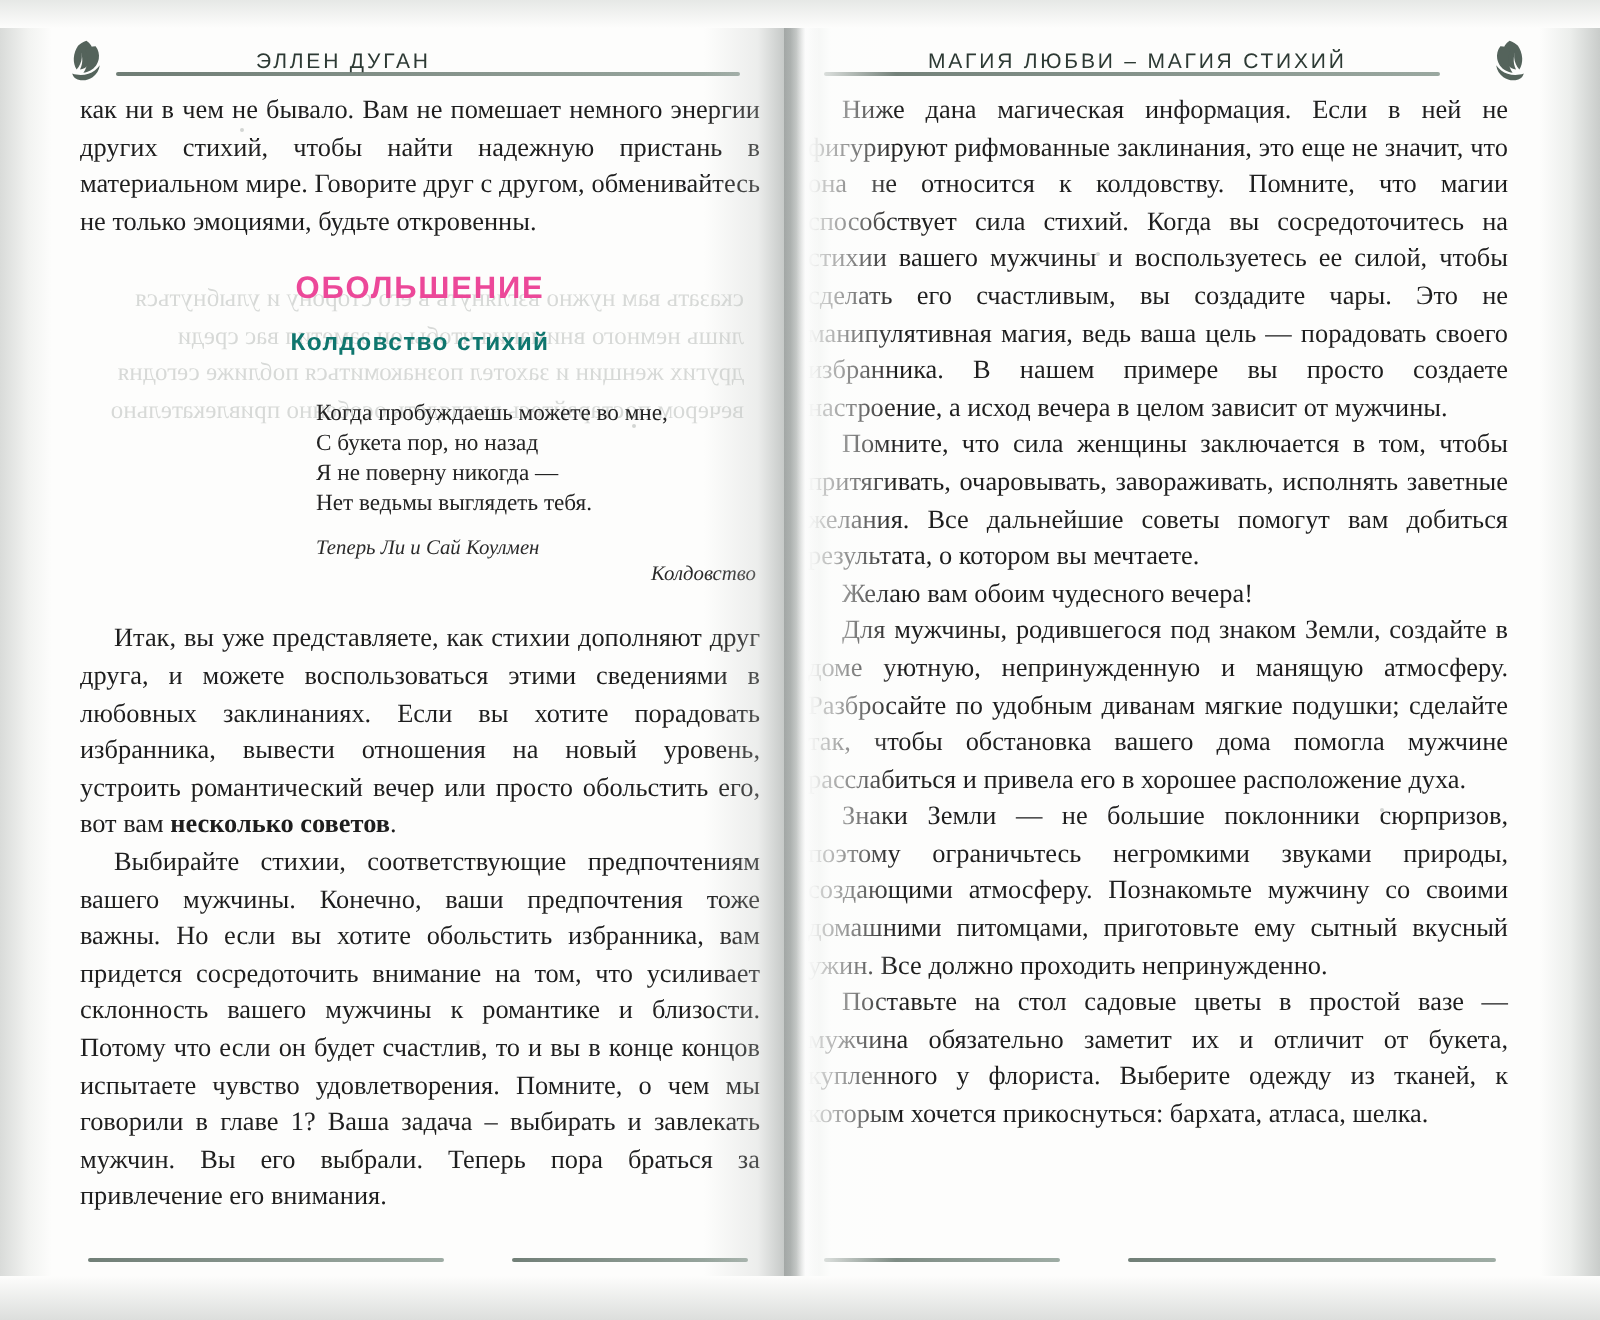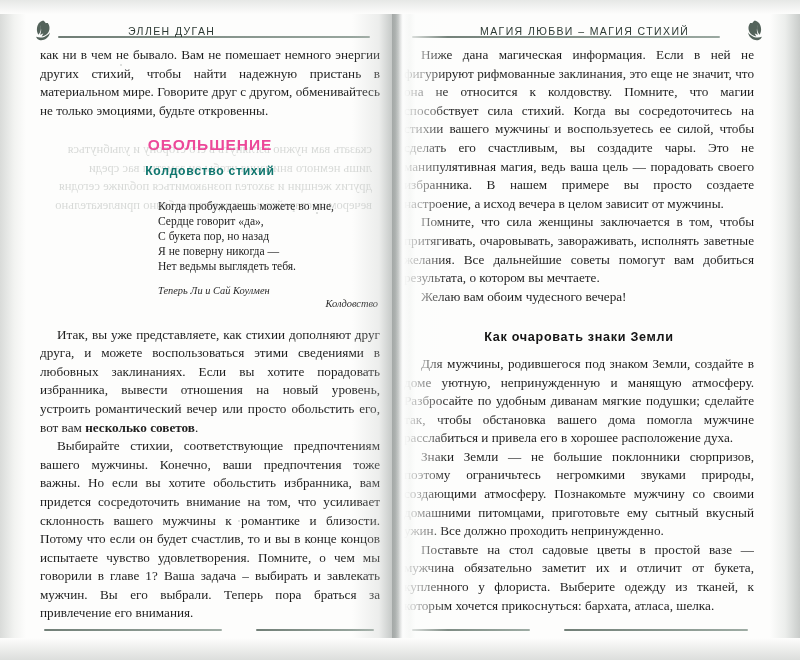--- a/index.html
+++ b/index.html
@@ -87,21 +87,21 @@
 
   
   .runhead {
     position: absolute;
     top: 18px;
     height: 26px;
     display: flex;
     align-items: center;
   }
   .runhead-left  { left: 28px;  width: 344px; }
-  .runhead-right { left: 436px; width: 348px; }
+  .runhead-right { left: 420px; width: 348px; }
 
   .runhead-text {
     font-family: "Liberation Sans", sans-serif;
     font-size: 10.5px;
     letter-spacing: 1.4px;
     color: #2d3a34;
     text-transform: uppercase;
     white-space: nowrap;
   }
   .runhead-left .runhead-text  { margin-left: 100px; }
@@ -302,40 +302,38 @@
   </div>
 
   <div class="col col-left">
     <p class="noindent">как ни в чем не бывало. Вам не помешает немного энергии других стихий, чтобы найти надежную пристань в материальном мире. Говорите друг с другом, обменивайтесь не только эмоциями, будьте откровенны.</p>
 
     <div class="h-main">Обольшение</div>
     <div class="h-sub">Колдовство стихий</div>
 
     <div class="poem">
       <div>Когда пробуждаешь можете во мне,</div>
-      <div>Сердце говорит «да»,</div>
       <div>С букета пор, но назад</div>
       <div>Я не поверну никогда —</div>
       <div>Нет ведьмы выглядеть тебя.</div>
     </div>
     <div class="attrib">
       <span>Теперь Ли и Сай Коулмен</span>
       <span class="line2">Колдовство</span>
     </div>
 
     <p style="margin-top:16px"><span>Итак, вы уже представляете, как стихии дополняют друг друга, и можете воспользоваться этими сведениями в любовных заклинаниях. Если вы хотите порадовать избранника, вывести отношения на новый уровень, устроить романтический вечер или просто обольстить его, вот вам </span><b>несколько советов</b><span>.</span></p>
     <p><span>Выбирайте стихии, соответствующие предпочтениям вашего мужчины. Конечно, ваши предпочтения тоже важны. Но если вы хотите обольстить избранника, вам придется сосредоточить внимание на том, что усиливает склонность вашего мужчины к романтике и близости. Потому что если он будет счастлив, то и вы в конце концов испытаете чувство удовлетворения. Помните, о чем мы говорили в главе 1? Ваша задача – выбирать и завлекать мужчин. Вы его выбрали. Теперь пора браться за привлечение его внимания.</span></p>
   </div>
 
   <div class="col col-right">
     <p class="noindent" style="text-indent:17px">Ниже дана магическая информация. Если в ней не фигурируют рифмованные заклинания, это еще не значит, что она не относится к колдовству. Помните, что магии способствует сила стихий. Когда вы сосредоточитесь на стихии вашего мужчины и воспользуетесь ее силой, чтобы сделать его счастливым, вы создадите чары. Это не манипулятивная магия, ведь ваша цель — порадовать своего избранника. В нашем примере вы просто создаете настроение, а исход вечера в целом зависит от мужчины.</p>
     <p>Помните, что сила женщины заключается в том, чтобы притягивать, очаровывать, завораживать, исполнять заветные желания. Все дальнейшие советы помогут вам добиться результата, о котором вы мечтаете.</p>
     <p>Желаю вам обоим чудесного вечера!</p>
 
-    <div class="h-section">Как очаровать знаки Земли</div>
 
     <p>Для мужчины, родившегося под знаком Земли, создайте в доме уютную, непринужденную и манящую атмосферу. Разбросайте по удобным диванам мягкие подушки; сделайте так, чтобы обстановка вашего дома помогла мужчине расслабиться и привела его в хорошее расположение духа.</p>
     <p>Знаки Земли — не большие поклонники сюрпризов, поэтому ограничьтесь негромкими звуками природы, создающими атмосферу. Познакомьте мужчину со своими домашними питомцами, приготовьте ему сытный вкусный ужин. Все должно проходить непринужденно.</p>
     <p>Поставьте на стол садовые цветы в простой вазе — мужчина обязательно заметит их и отличит от букета, купленного у флориста. Выберите одежду из тканей, к которым хочется прикоснуться: бархата, атласа, шелка.</p>
   </div>
 
   <div class="folio folio-left">
     <div class="folio-rule"></div>
     <span class="folio-num">88</span>
     <div class="folio-rule short"></div>

